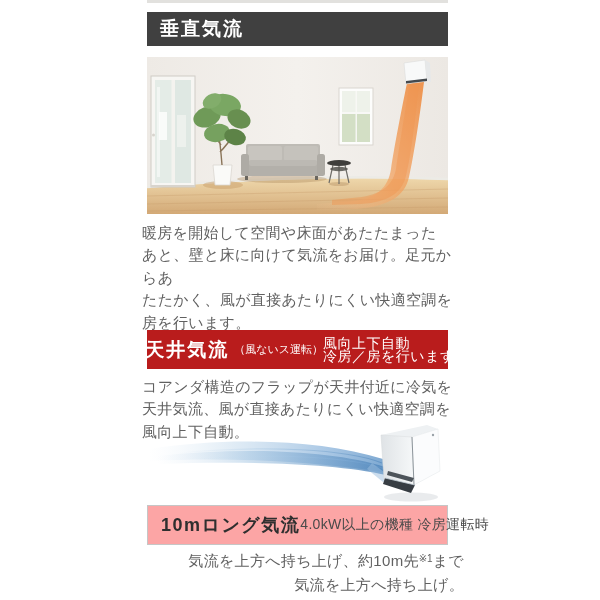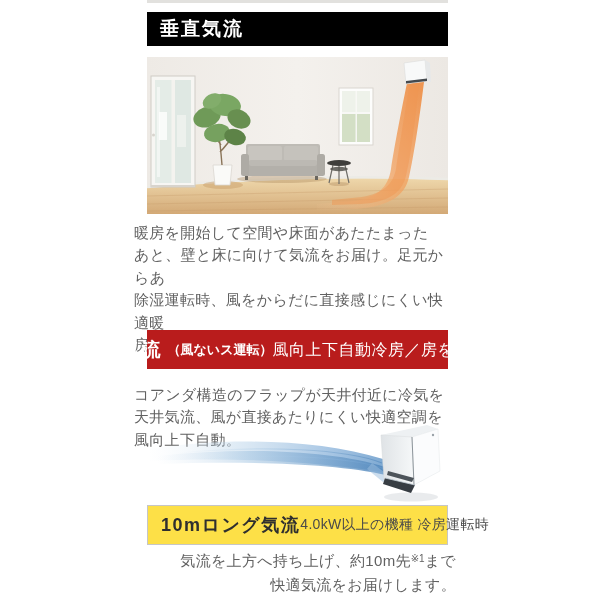--- a/index.html
+++ b/index.html
@@ -3,39 +3,39 @@
 <meta charset="utf-8">
 <style>
   html,body{margin:0;padding:0;background:#ffffff;}
   *{box-sizing:border-box;}
   .page{position:relative;width:600px;height:600px;background:#ffffff;overflow:hidden;
         font-family:"Liberation Sans","DejaVu Sans",sans-serif;}
   .top-rule{position:absolute;left:147px;top:0;width:301px;height:3px;background:#e2e1de;}
 
   .hdr{position:absolute;left:147px;width:301px;display:flex;align-items:center;
        color:#ffffff;padding:0 8px 0 13px;}
-  .hdr-blue{top:12px;height:34px;background:#000000;}
+  .hdr-blue{top:12px;height:34px;background:#404040;}
   .hdr-gray{top:330px;height:39px;background:#b91c1c;justify-content:center;}
   .hdr-title{font-size:19px;font-weight:bold;letter-spacing:2px;white-space:nowrap;}
-  .hdr-paren{font-size:13px;font-weight:bold;letter-spacing:0;margin-left:5px;white-space:nowrap;}
-  .hdr-note{margin-left:auto;font-size:16px;line-height:13px;letter-spacing:0.5px;
-            display:flex;flex-direction:row;white-space:nowrap;}
+  .hdr-paren{font-size:11px;font-weight:normal;letter-spacing:0;margin-left:5px;white-space:nowrap;}
+  .hdr-note{margin-left:auto;font-size:14px;line-height:13px;letter-spacing:0.5px;
+            display:flex;flex-direction:column;white-space:nowrap;}
 
   .photo{position:absolute;left:147px;top:57px;width:301px;height:157px;}
   .acimg{position:absolute;left:147px;top:423px;width:301px;height:82px;}
   svg{display:block;}
 
-  .para{position:absolute;left:134px;width:322px;font-size:15px;line-height:22.4px;
+  .para{position:absolute;left:142px;width:322px;font-size:15px;line-height:22.4px;
         color:#616161;letter-spacing:0.3px;}
   .p1{top:222px;}
-  .p2{top:376px;margin-top:8px;}
+  .p2{top:376px;}
   .p3{top:550px;text-align:right;}
   .sup{font-size:10px;position:relative;top:-4px;letter-spacing:0;}
 
-  .lbox{position:absolute;left:147px;top:505px;width:301px;height:40px;background:#fde047;
+  .lbox{position:absolute;left:147px;top:505px;width:301px;height:40px;background:#fca5a5;
         border:1px solid #c6c6c6;display:flex;align-items:center;padding:0 9px 0 13px;}
   .lbox-title{font-size:18px;font-weight:bold;color:#2f2f2f;letter-spacing:1.5px;white-space:nowrap;}
   .lbox-note{margin-left:auto;font-size:14px;color:#4a4a4a;letter-spacing:0.3px;white-space:nowrap;}
 </style>
 </head>
 <body>
 
 <div class="page">
 
   <div class="top-rule"></div>
@@ -133,21 +133,21 @@
         <path d="M186,108 L182,126 M198,108 L202,126 M192,109 L192,127" stroke="#6f6d68" stroke-width="1.2"></path>
         <ellipse cx="192" cy="112" rx="9" ry="2.2" fill="#55534f" opacity="0.85"></ellipse>
         <ellipse cx="192" cy="106" rx="12" ry="3" fill="#3f3e3b"></ellipse>
       </g>
     </svg>
   </div>
 
   <div class="para p1">
     <div>暖房を開始して空間や床面があたたまった</div>
     <div>あと、壁と床に向けて気流をお届け。足元からあ</div>
-    <div>除湿運転時、風をからだに直接感じにくい快適暖</div>
+    <div>たたかく、風が直接あたりにくい快適空調を</div>
     <div>房を行います。</div>
   </div>
 
   <div class="hdr hdr-gray">
     <span class="hdr-title">天井気流</span>
     <span class="hdr-paren">（風ないス運転）</span>
     <span class="hdr-note">
       <span>風向上下自動</span>
       <span>冷房／房を行います</span>
     </span>
@@ -201,16 +201,16 @@
     </svg>
   </div>
 
   <div class="lbox">
     <span class="lbox-title">10mロング気流</span>
     <span class="lbox-note">4.0kW以上の機種 冷房運転時</span>
   </div>
 
   <div class="para p3">
     <div><span>気流を上方へ持ち上げ、約10m先</span><span class="sup">※1</span><span>まで</span></div>
-    <div>快適気流をお届けします。</div>
+    <div>気流を上方へ持ち上げ。</div>
   </div>
 
 </div>
 
 </body></html>

